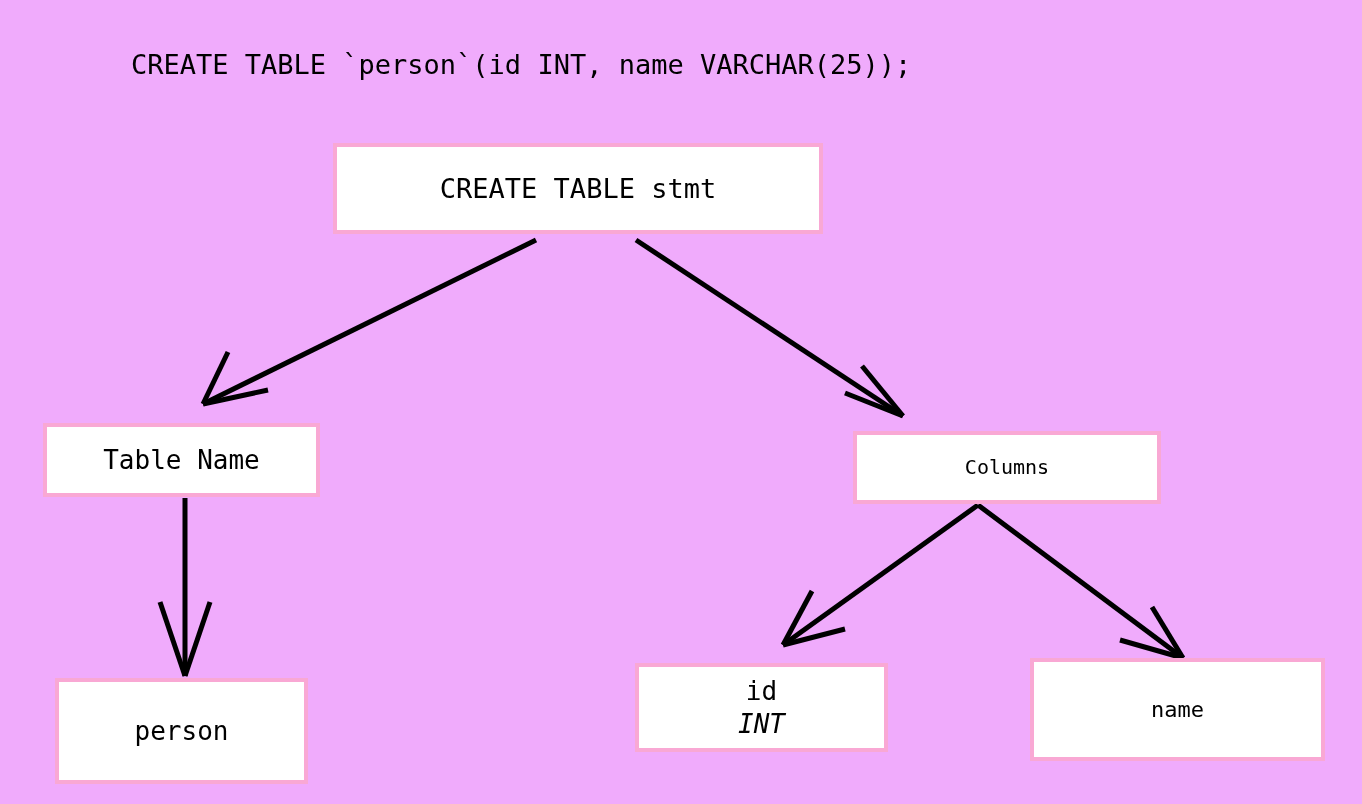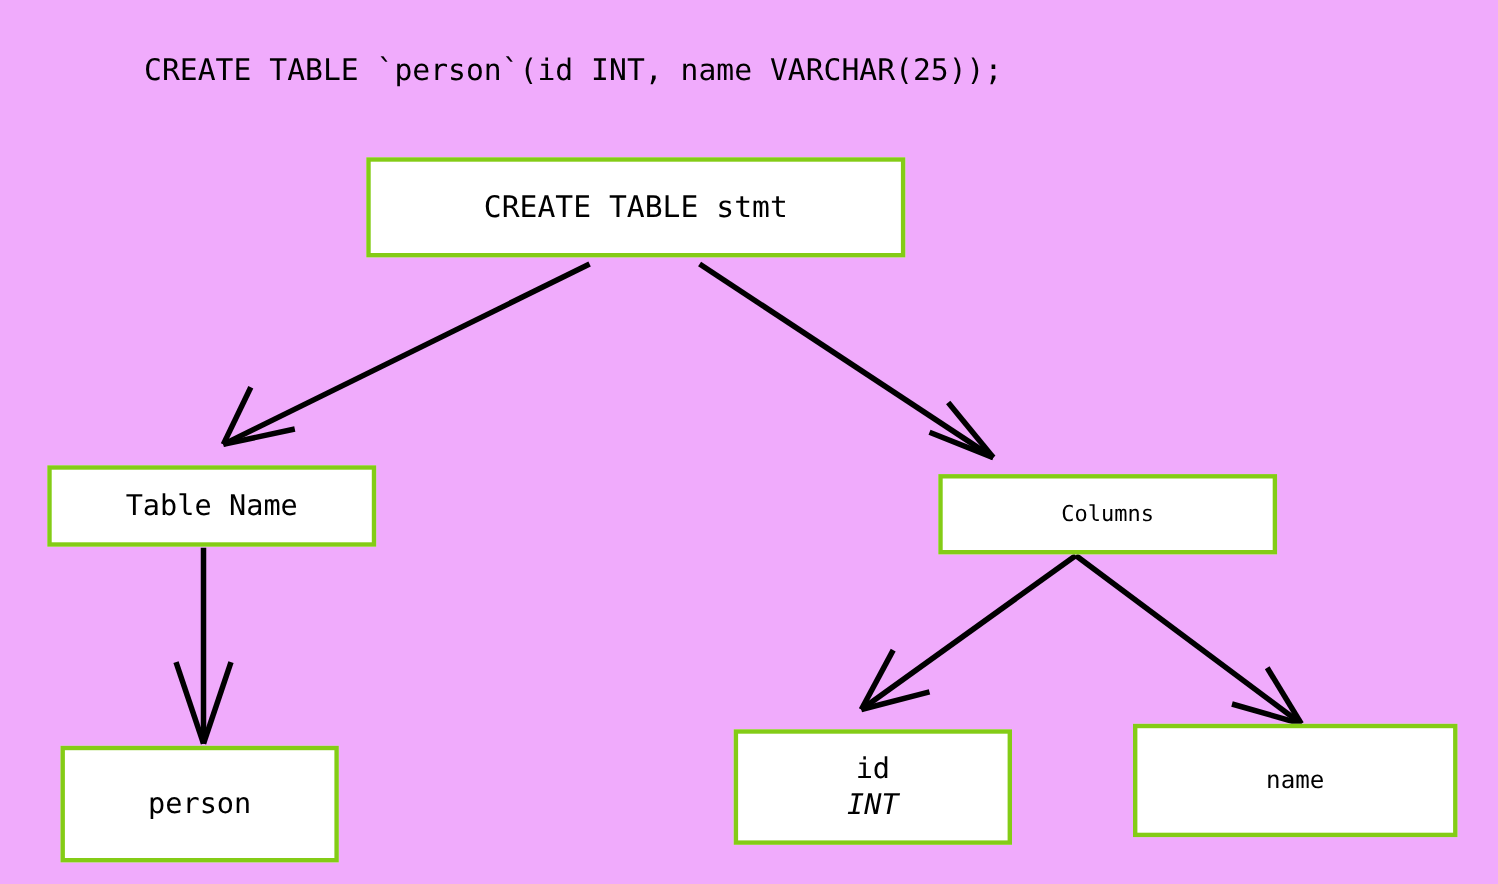--- a/index.html
+++ b/index.html
@@ -25,41 +25,41 @@
     top: 48px;
     font-size: 27px;
     line-height: 34px;
     letter-spacing: 0px;
     white-space: pre;
     color: #000000;
   }
   .node {
     position: absolute;
     box-sizing: border-box;
-    border: 4px solid #84cc16;
+    border: 4px solid #f9a8d4;
     background: #ffffff;
     display: flex;
     flex-direction: column;
     align-items: center;
     justify-content: center;
     text-align: center;
     font-size: 26px;
     line-height: 33px;
     white-space: pre;
     color: #000000;
   }
   .node .line2 {
     display: block;
     font-style: italic;
   }
   #node-root     { left: 333px; top: 143px;  width: 490px; height: 91px;  font-size: 27px; }
-  #node-tablename{ left: 43px;  top: 423px;  width: 299px; height: 74px;  font-size: 26px; }
+  #node-tablename{ left: 43px;  top: 423px;  width: 277px; height: 74px;  font-size: 26px; }
   #node-columns  { left: 853px; top: 431px;  width: 308px; height: 73px;  font-size: 20px; }
   #node-person   { left: 55px;  top: 678px;  width: 253px; height: 106px;  font-size: 26px; }
-  #node-col-id   { left: 635px; top: 663px;  width: 253px; height: 105px; font-size: 26px; margin-left: 32px; }
+  #node-col-id   { left: 635px; top: 663px;  width: 253px; height: 89px; font-size: 26px; }
   #node-col-name { left: 1030px;top: 658px;  width: 295px; height: 103px; font-size: 22px; }
 
   #edges {
     position: absolute;
     left: 0;
     top: 0;
     width: 1362px;
     height: 804px;
     pointer-events: none;
   }

